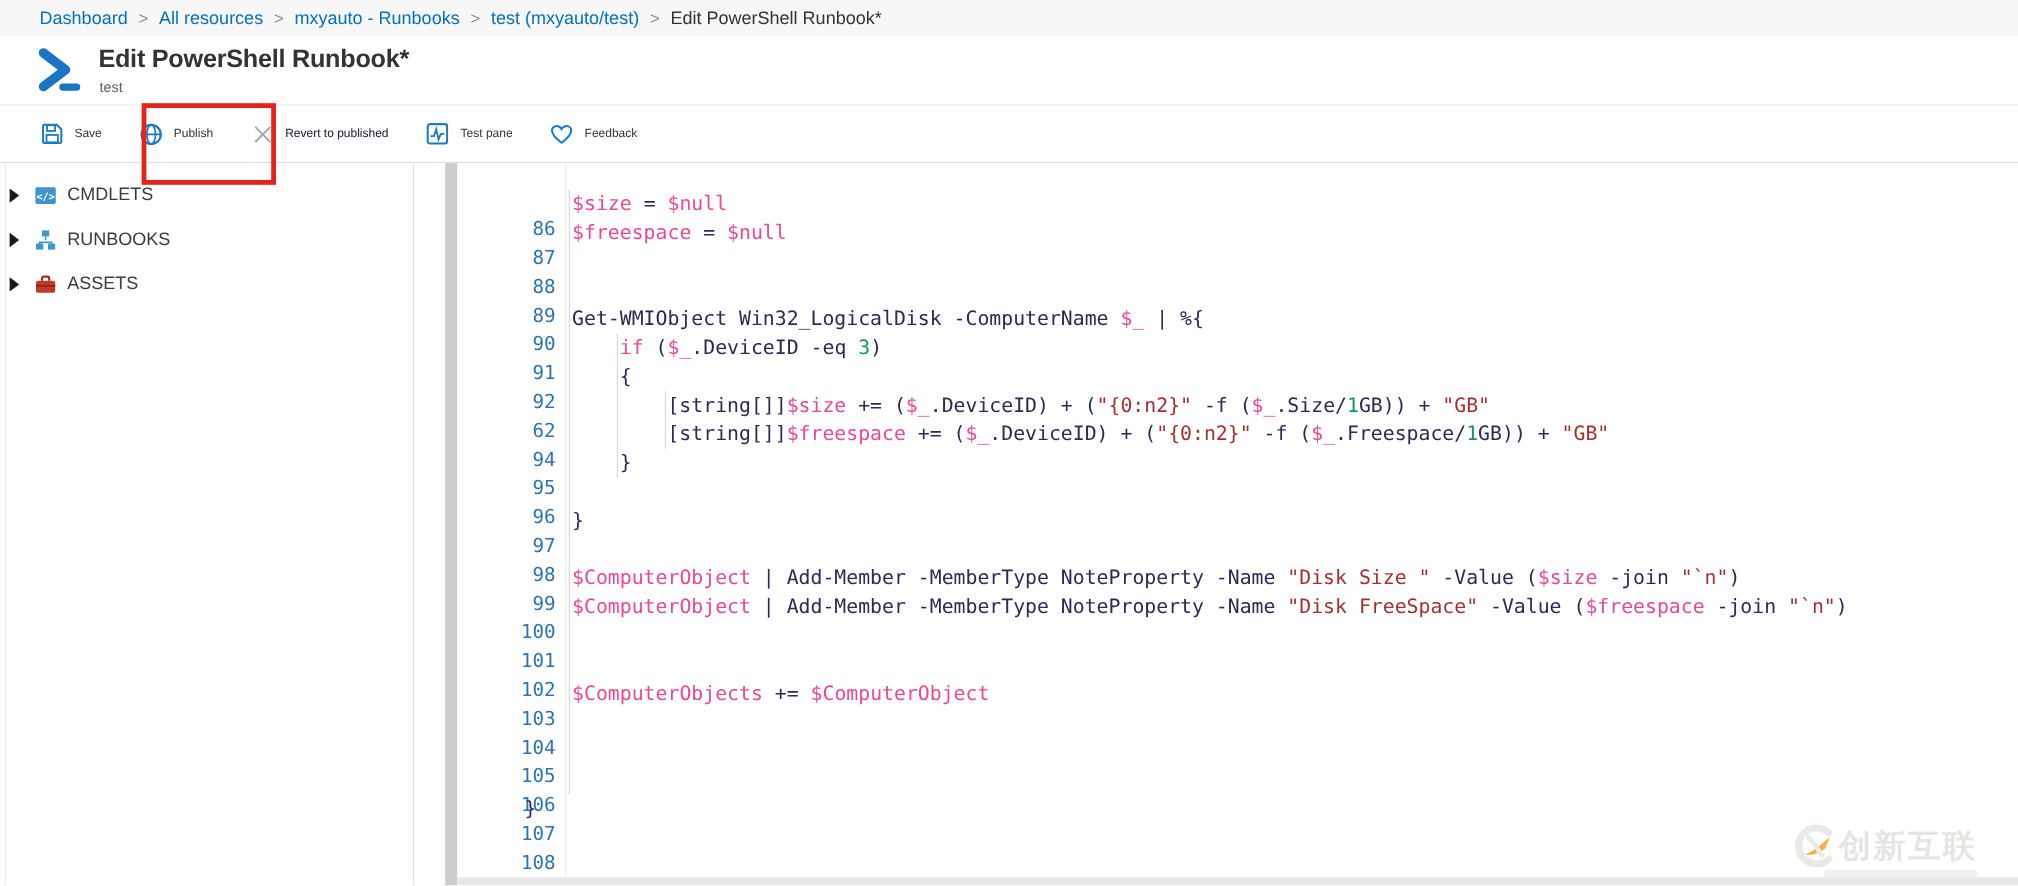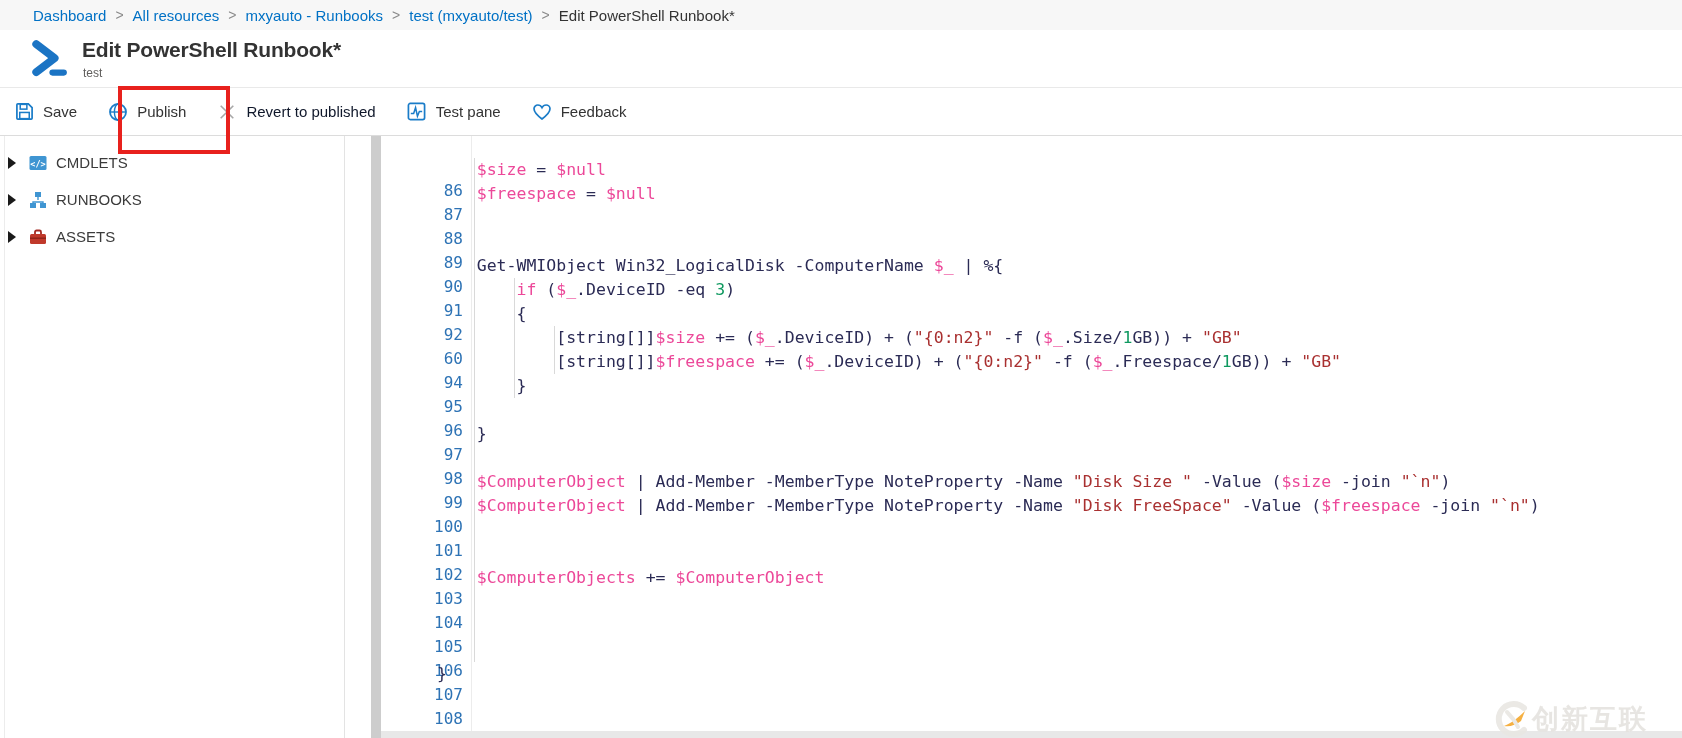--- a/index.html
+++ b/index.html
@@ -17,21 +17,21 @@
   
   .title-bar{position:absolute;left:0;top:30px;width:100%;height:58px;background:#fff;
              border-bottom:1px solid #e9e9e9;box-sizing:border-box;}
   .ps-icon{position:absolute;left:31px;top:8px;width:42px;height:42px;}
   .page-title{position:absolute;left:82px;top:8px;font-size:21px;font-weight:700;color:#333;letter-spacing:-0.2px;}
   .page-subtitle{position:absolute;left:83px;top:36px;font-size:12px;color:#605e5c;}
 
   
   .toolbar{position:absolute;left:0;top:88px;width:100%;height:48px;background:#fff;
            border-bottom:1px solid #dcdcdc;box-sizing:border-box;display:flex;align-items:center;
-           padding-left:14px;font-size:15px;}
+           padding-left:33px;font-size:10px;}
   .tb-btn{display:flex;align-items:center;gap:9px;margin-right:31px;cursor:pointer;color:#333;white-space:nowrap;}
   .tb-btn .ic{display:flex;align-items:center;justify-content:center;width:20px;height:20px;}
   .tb-btn.disabled{color:#0f172a;cursor:default;}
   .publish-highlight{position:absolute;left:118px;top:86px;width:104px;height:60px;
                      border:4px solid #e8211d;z-index:20;pointer-events:none;}
 
   
   .main{position:absolute;left:0;top:136px;width:100%;height:602px;background:#fff;}
   .main-left-edge{position:absolute;left:4px;top:0;width:1px;height:100%;background:#ececec;}
   .sidebar{position:absolute;left:0;top:0;width:345px;height:100%;border-right:1px solid #e3e3e3;
@@ -52,21 +52,21 @@
   .code{position:absolute;left:92px;top:-2px;right:0;
         font-family:"DejaVu Sans Mono",monospace;font-size:16.5px;}
   .code .cl{height:24px;line-height:24px;white-space:pre;}
   .code .d{color:#2b2b55;}
   .code .v{color:#ec4899;}
   .code .s{color:#a93030;}
   .code .n{color:#0f9960;}
   .guide{position:absolute;width:1px;background:#d9d9d9;}
 
   
-  .watermark{position:absolute;right:34px;bottom:0;display:flex;align-items:center;gap:0;opacity:.9;}
+  .watermark{position:absolute;right:34px;bottom:14px;display:flex;align-items:center;gap:0;opacity:.9;}
   .wm-text{font-size:27px;font-weight:700;color:#e5e3df;letter-spacing:2px;}
   .wm-sub{position:absolute;right:0;bottom:-8px;width:128px;height:6px;background:#f1f0ee;border-radius:3px;}
 </style>
 </head>
 <body>
 
 <div class="app">
 
   <div class="breadcrumb-bar">
       <span class="crumb link">Dashboard</span>
@@ -182,21 +182,21 @@
       <div class="pane-scrollbar"></div>
       <div class="gutter-border"></div>
       <div class="gutter">
           <div class="ln">86</div>
           <div class="ln">87</div>
           <div class="ln">88</div>
           <div class="ln">89</div>
           <div class="ln">90</div>
           <div class="ln">91</div>
           <div class="ln">92</div>
-          <div class="ln">60</div>
+          <div class="ln">62</div>
           <div class="ln">94</div>
           <div class="ln">95</div>
           <div class="ln">96</div>
           <div class="ln">97</div>
           <div class="ln">98</div>
           <div class="ln">99</div>
           <div class="ln">100</div>
           <div class="ln">101</div>
           <div class="ln">102</div>
           <div class="ln">103</div>

